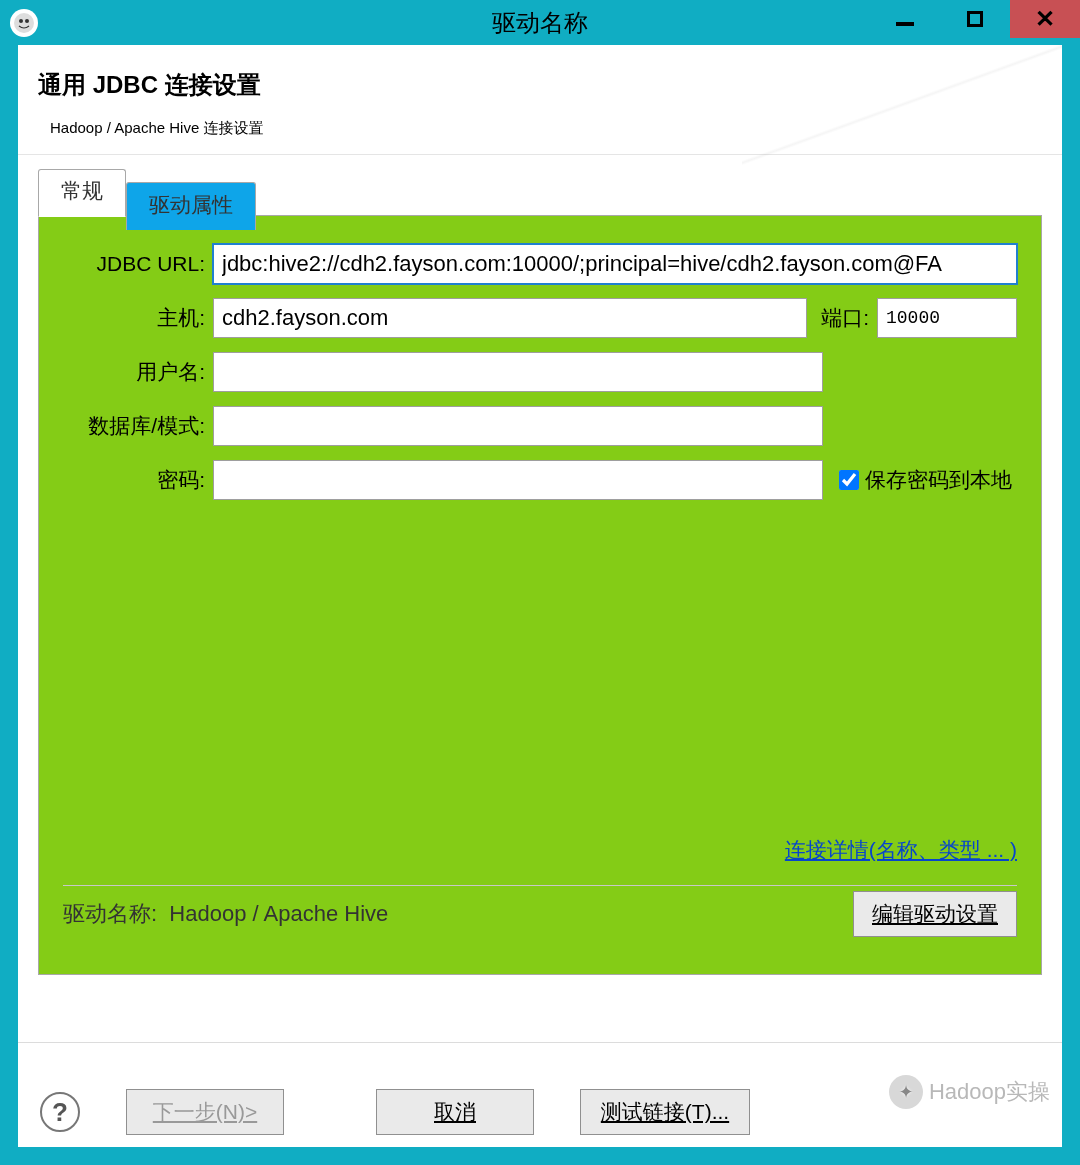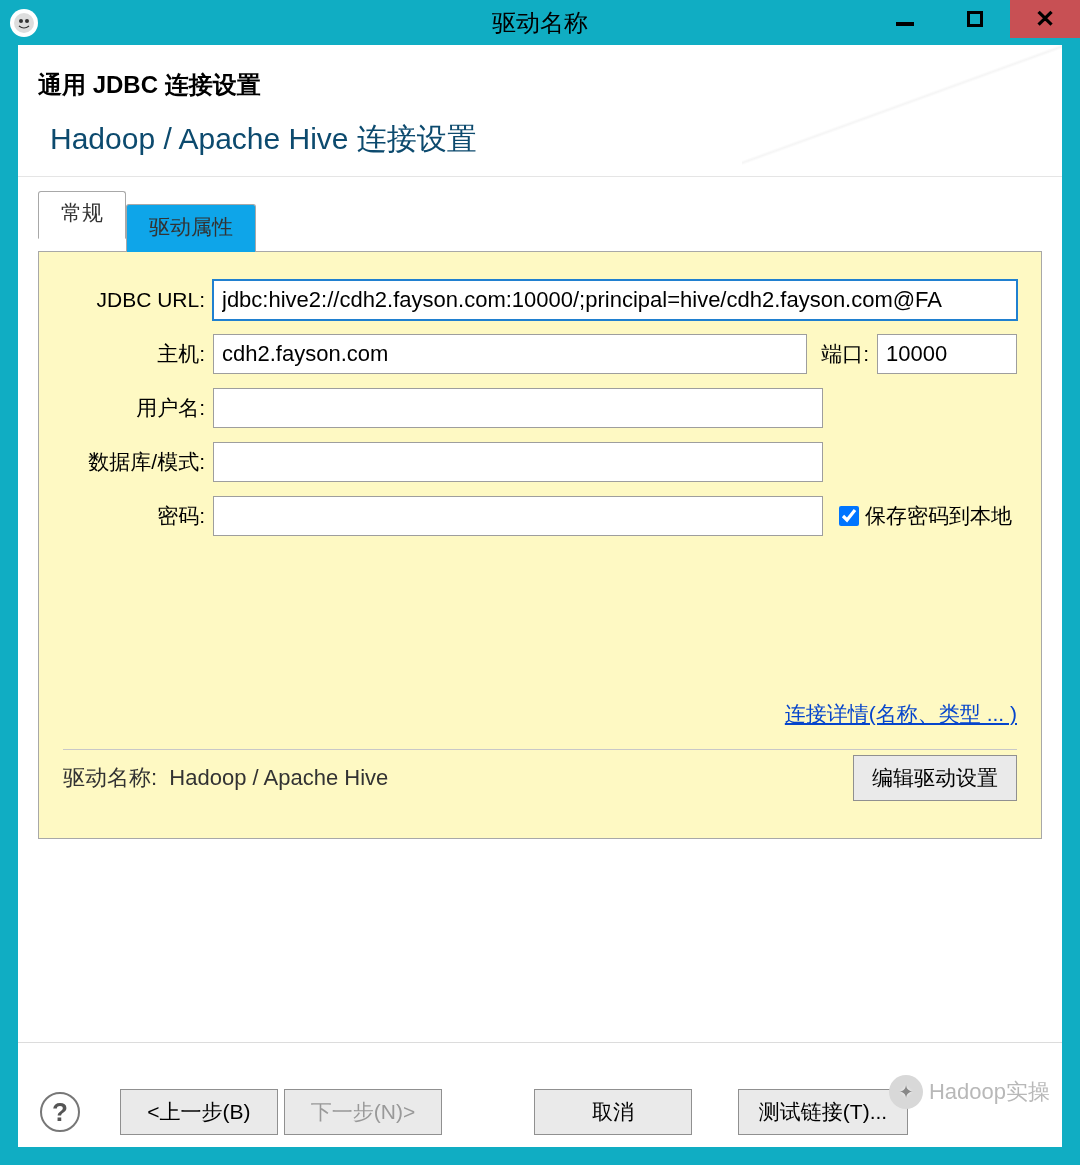--- a/index.html
+++ b/index.html
@@ -68,22 +68,22 @@
     padding: 24px 20px 10px 20px;
     background: #fff;
     position: relative;
   }
   .header-area .h1 {
     font-weight: bold;
     font-size: 24px;
     margin-bottom: 18px;
   }
   .header-area .h2 {
-    font-size: 30px;
-    color: #0c4a6e;
+    font-size: 15px;
+    color: #000000;
     padding-left: 12px;
   }
   .wedge {
     position:absolute;
     right:0; top:0;
     width:320px; height:140px;
     background: linear-gradient(160deg, rgba(255,255,255,0) 45%, rgba(0,0,0,0.04) 46%, rgba(255,255,255,0) 47%);
     pointer-events:none;
   }
 
@@ -124,25 +124,24 @@
     box-shadow: 0 -1px 0 #a8a8a8 inset;
     border-bottom:1px solid #fff;
     border-left:1px solid #a8a8a8;
     border-top:1px solid #a8a8a8;
   }
   .tab.active { box-shadow:none; }
 
   .tab-panel{
     border:1px solid #a8a8a8;
     padding:28px 24px 22px 24px;
-    height:588px;
+    height:760px;
     position:relative;
     top:0;
-    background:#fef9c3;
-    margin-top:14px;
+    background:#84cc16;
   }
 
   .form-row{
     display:flex;
     align-items:center;
     margin-bottom:14px;
   }
   .form-row .lbl{
     width:150px;
     text-align:right;
@@ -167,22 +166,22 @@
   }
   .port-lbl{
     padding:0 8px 0 14px;
     font-size:21px;
   }
   .port-fld{
     width:140px; flex:none;
     height:40px;
     border:1px solid #9e9e9e;
     padding:4px 8px;
-    font-size:22px;
-    font-family:Liberation Sans, sans-serif;
+    font-size:18px;
+    font-family:Liberation Mono, monospace;
   }
 
   .save-pw {
     display:flex;
     align-items:center;
     padding-left:12px;
     flex:none;
     white-space:nowrap;
   }
   .save-pw input{
@@ -221,20 +220,21 @@
   .btn{
     border:1px solid #909090;
     background:#eaeaea;
     padding:8px 18px;
     font-size:21px;
     font-family:inherit;
     color:#000;
     cursor:default;
     min-width:150px;
     text-align:center;
+    text-decoration:underline;
   }
   .btn.disabled{ color:#999;}
 
   .footer{
     position:absolute;
     left:0;right:0;bottom:0;
     height:105px;
     border-top:1px solid #dcdcdc;
     background:#fff;
     padding:34px 22px 0 22px;
@@ -354,21 +354,20 @@
         <span>&nbsp;&nbsp;</span>
         <span class="dn">Hadoop / Apache Hive</span>
         <button class="btn">编辑驱动设置</button>
       </div>
 
     </div>
   </div>
 
   <div class="footer">
     <div class="help-icon">?</div>
-    <button class="btn">&lt;上一步(B)</button>
     <button class="btn disabled" style="margin-left:6px">下一步(N)&gt;</button>
     <div class="gap"></div>
     <div class="gap"></div>
     <button class="btn">取消</button>
     <div class="gap"></div>
     <button class="btn" style="min-width:170px">测试链接(T)...</button>
   </div>
 
   <div class="watermark">
     <div class="ico">✦</div>

